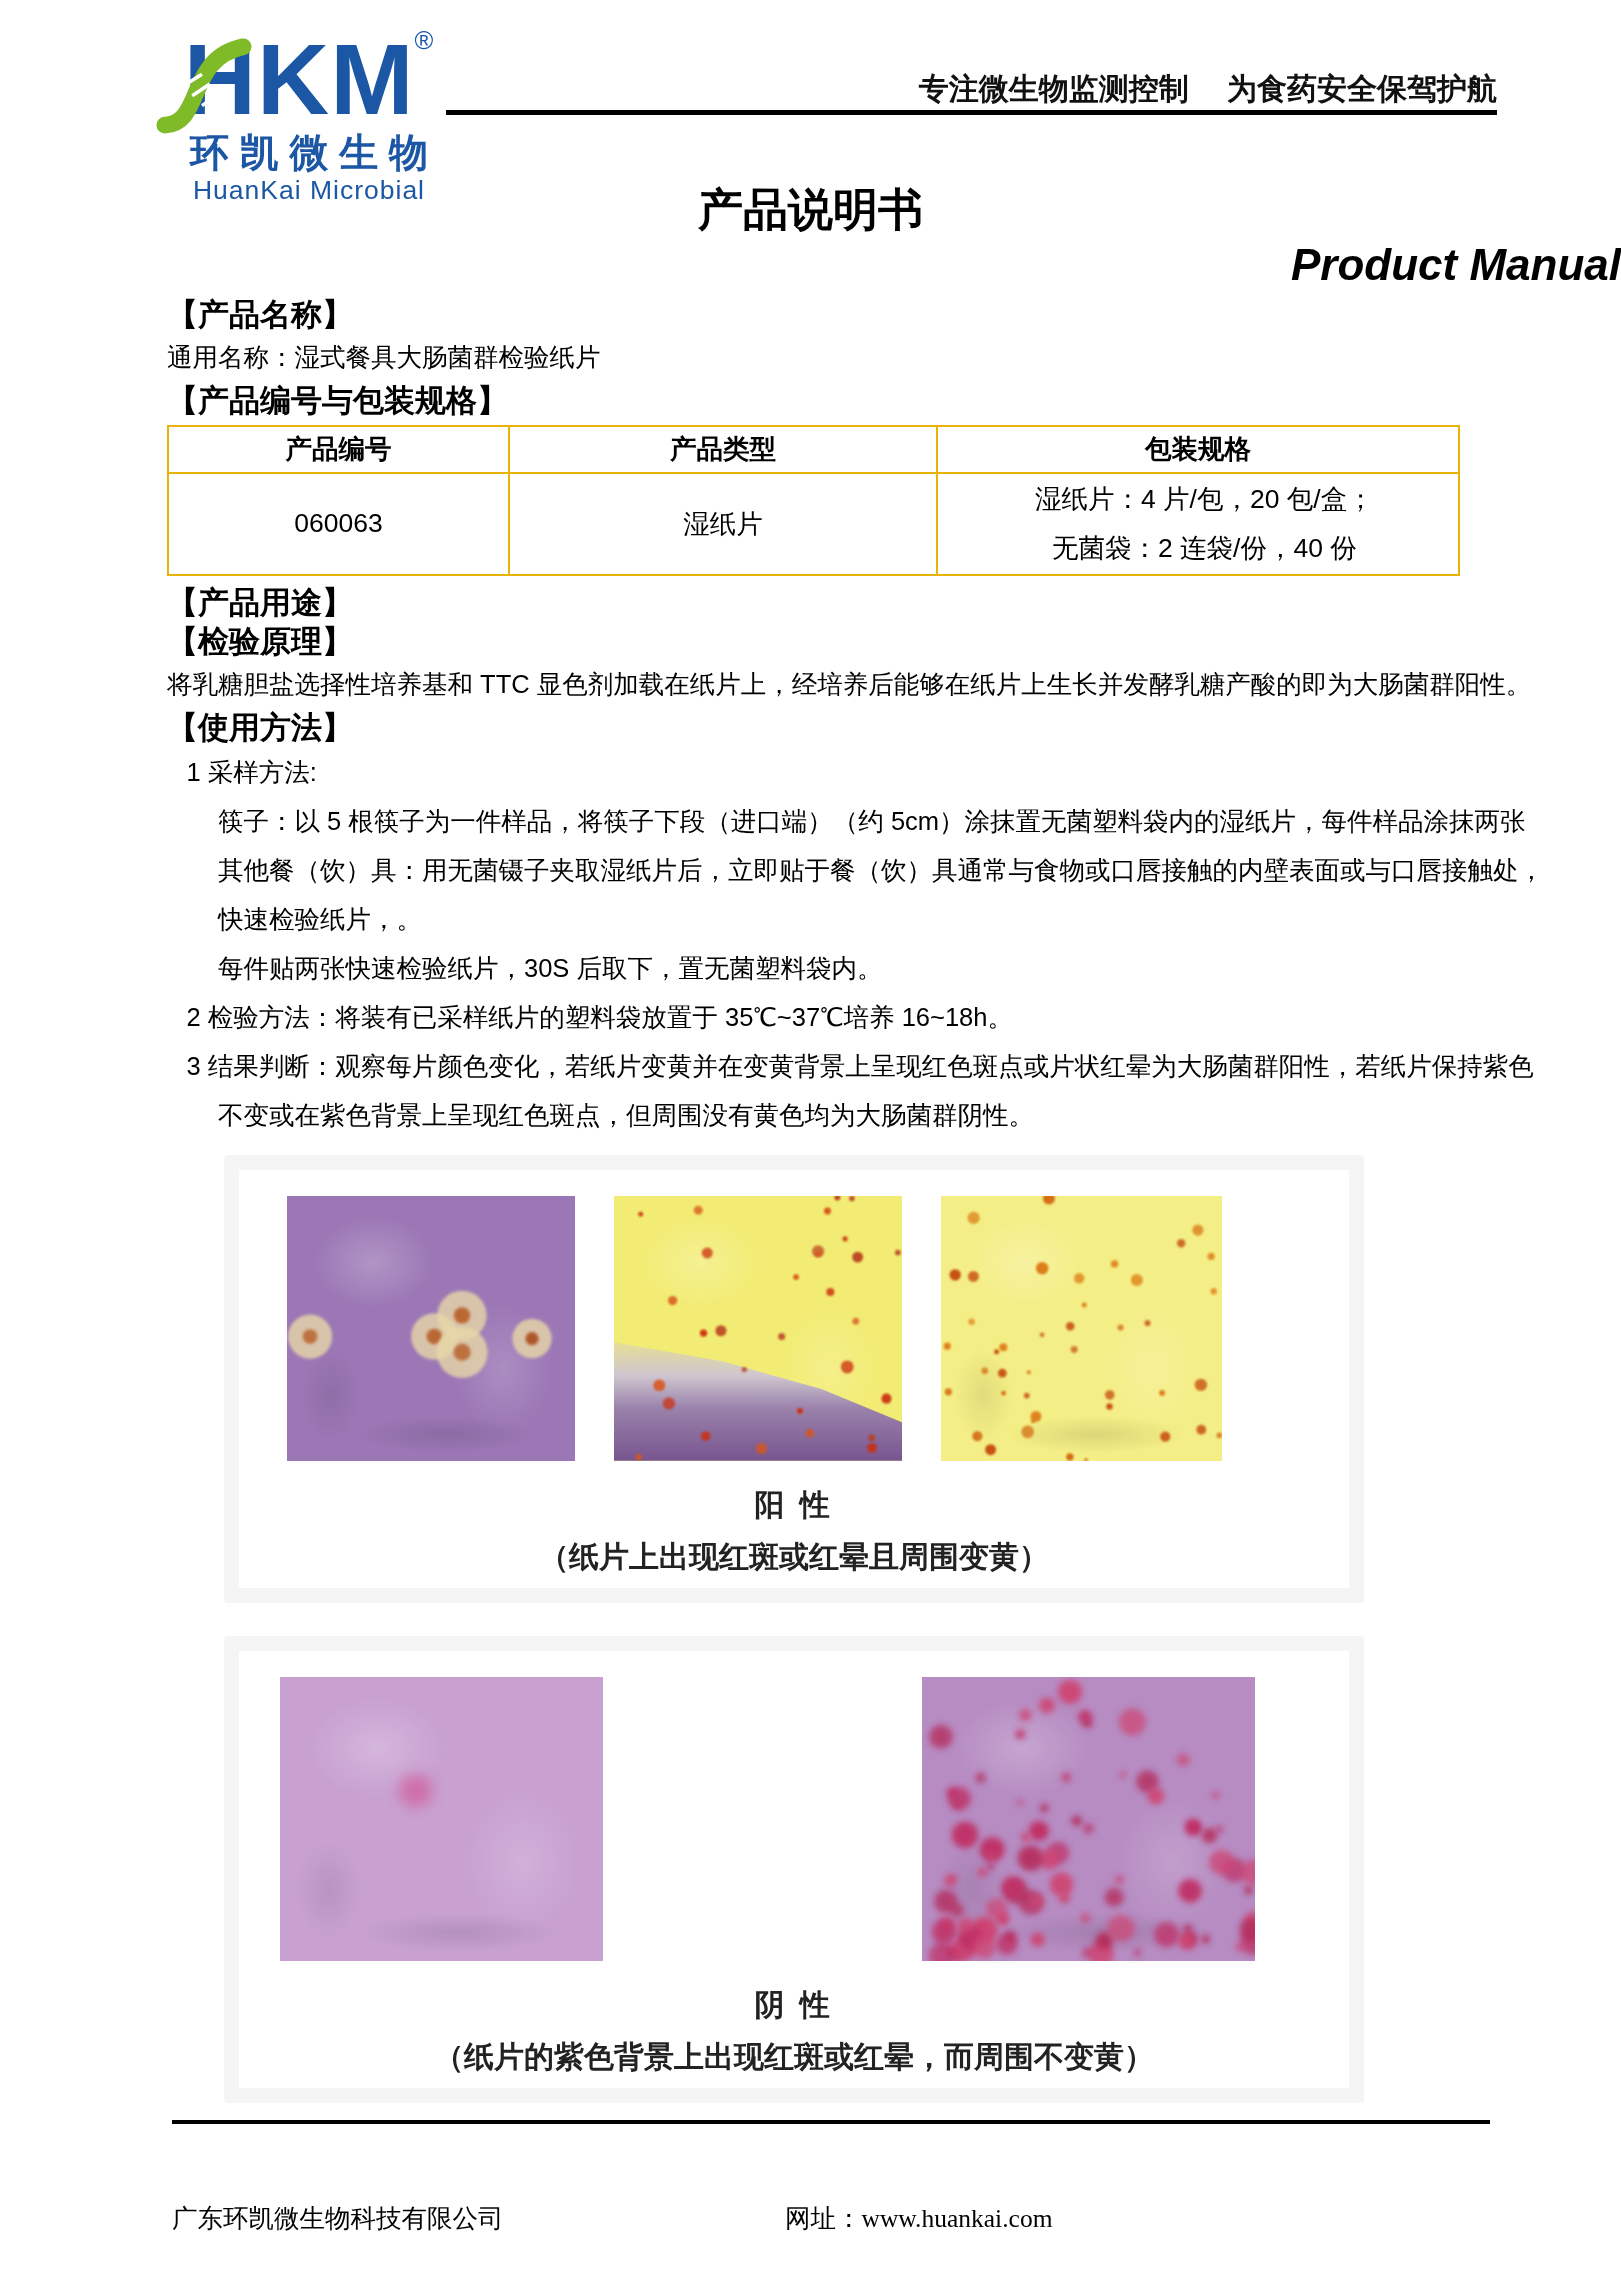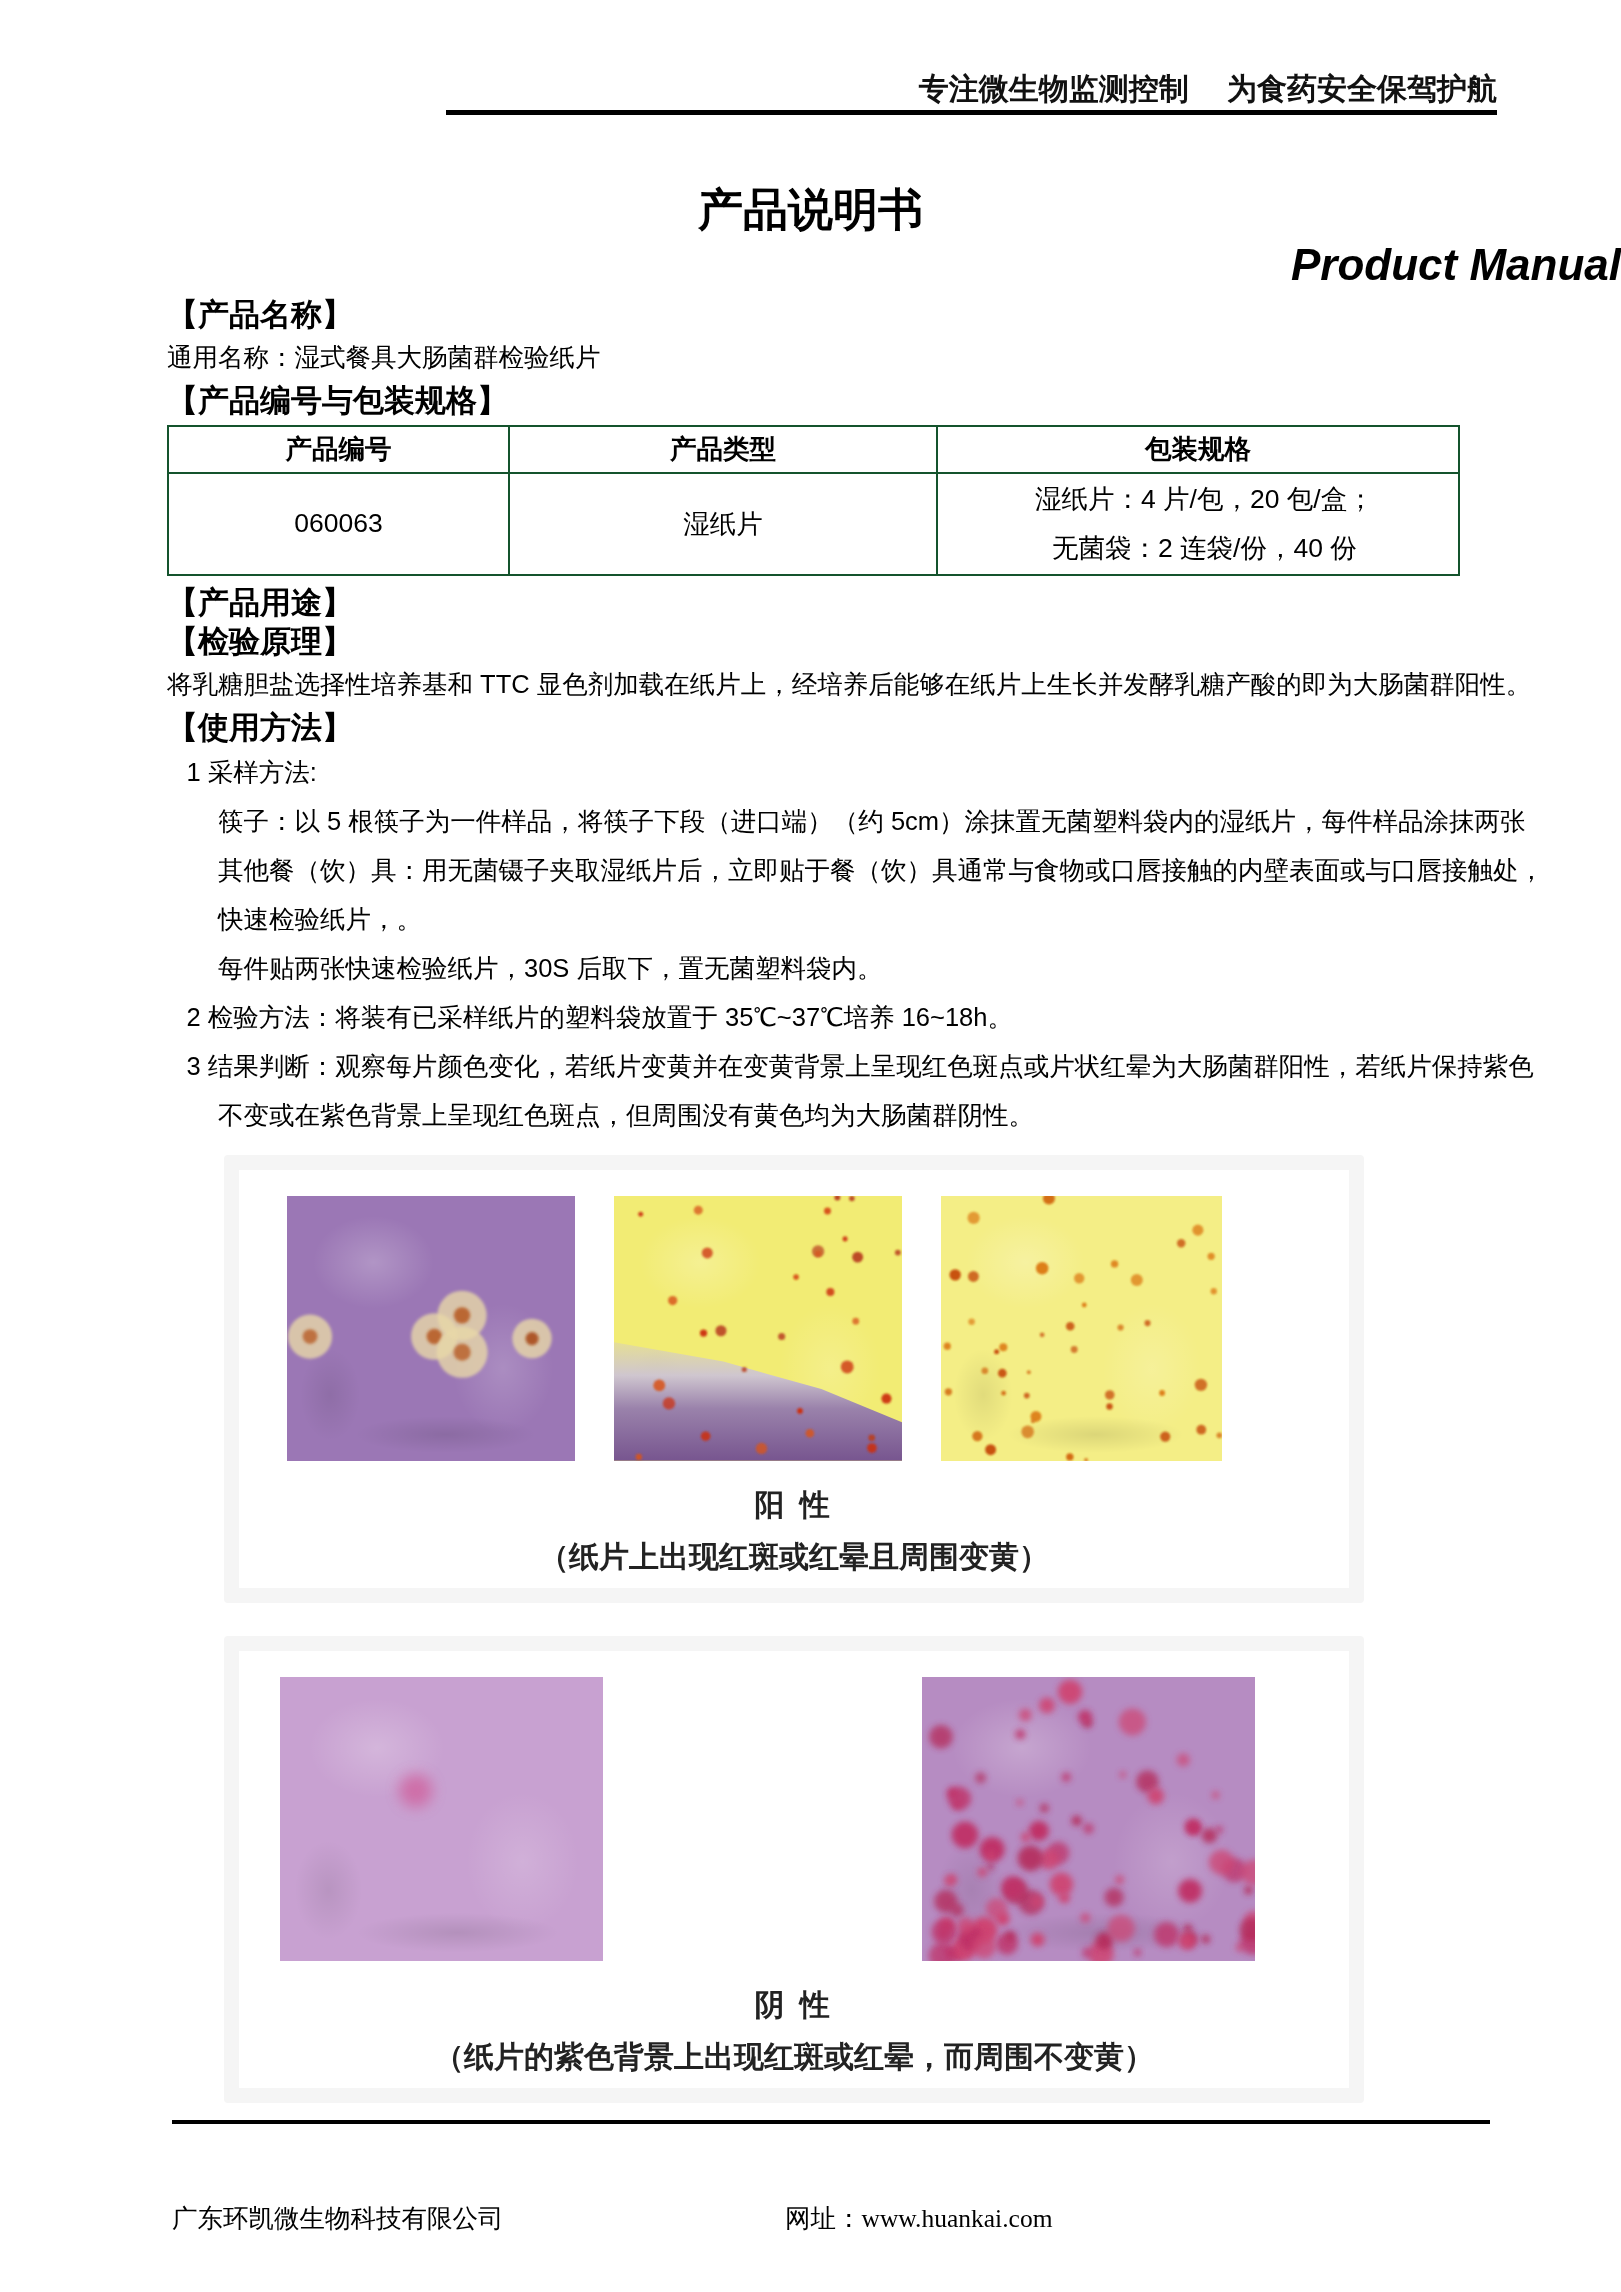--- a/index.html
+++ b/index.html
@@ -20,21 +20,21 @@
   .title-en{text-align:right;font-size:44px;font-weight:bold;line-height:55px;margin:0 0 3.9px 0;font-style:italic;}
   
   .content{margin:0 137px 0 167px;}
   .sec-h{font-size:31px;font-weight:bold;line-height:37px;margin:2px 0 2px 0;white-space:nowrap;}
   .body-line{font-size:25.5px;line-height:45px;margin:0;white-space:nowrap;}
   .list-line{font-size:25.5px;line-height:49px;margin:0;white-space:nowrap;}
   .ind-1{margin-left:19.6px;}
   .ind-2{margin-left:51px;}
   
   table.spec{border-collapse:collapse;width:1292px;table-layout:fixed;margin:5.9px 0 7.8px 0;}
-  table.spec th,table.spec td{border:2px solid #14532d;font-size:26.5px;}
+  table.spec th,table.spec td{border:2px solid #eab308;font-size:26.5px;}
   table.spec th{height:43px;font-weight:bold;text-align:center;}
   table.spec td{text-align:center;vertical-align:middle;}
   td.pack{text-align:left;padding-left:13.7px;line-height:49px;}
   .col-1{width:341px;}.col-2{width:428px;}.col-3{width:522px;}
   tr.data-row{height:102px;}
   
   .figure-panel{margin-left:57px;width:1110px;background:#fff;border:15.7px solid #f5f5f5;border-radius:3.9px;}
   .panel-1{margin-top:15.7px;}
   .panel-2{margin-top:33px;}
   .photo-row{display:flex;align-items:flex-start;}
@@ -63,20 +63,30 @@
   .footer-col-left{width:613px;}
   .footer-col-right{flex:1;}
   .footer-line{margin:0;}
 </style>
 </head>
 <body>
 
 <div class="page">
 
   <div class="header">
+    <div class="logo">
+      <div class="logo-hkm">
+        <svg class="logo-ribbon" viewBox="0 0 150 118">
+          <path d="M12 102 C 52 100 34 34 92 22" fill="none" stroke="#7fba28" stroke-width="17" stroke-linecap="round"></path>
+          <path d="M40 72 L58 60 M50 82 L70 68 M34 60 L50 50" stroke="#ffffff" stroke-width="3.5" fill="none"></path>
+        </svg><span>HKM</span><span class="logo-reg">®</span>
+      </div>
+      <div class="logo-cn">环凯微生物</div>
+      <div class="logo-en">HuanKai Microbial</div>
+    </div>
     <div class="tagline">专注微生物监测控制　 为食药安全保驾护航</div>
     <div class="header-rule"></div>
   </div>
 
   <div class="title-cn">产品说明书</div>
   <div class="title-en">Product Manual</div>
 
   <div class="content">
 
     <div class="sec-h">【产品名称】</div>

